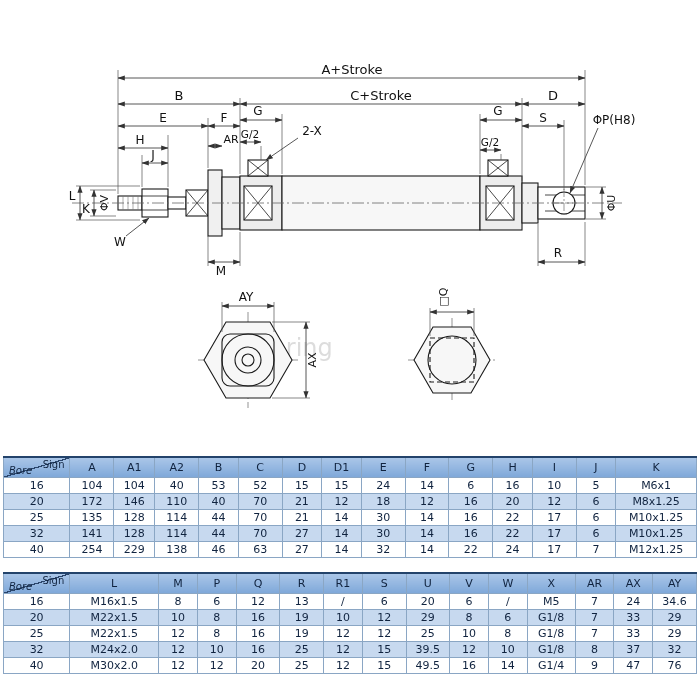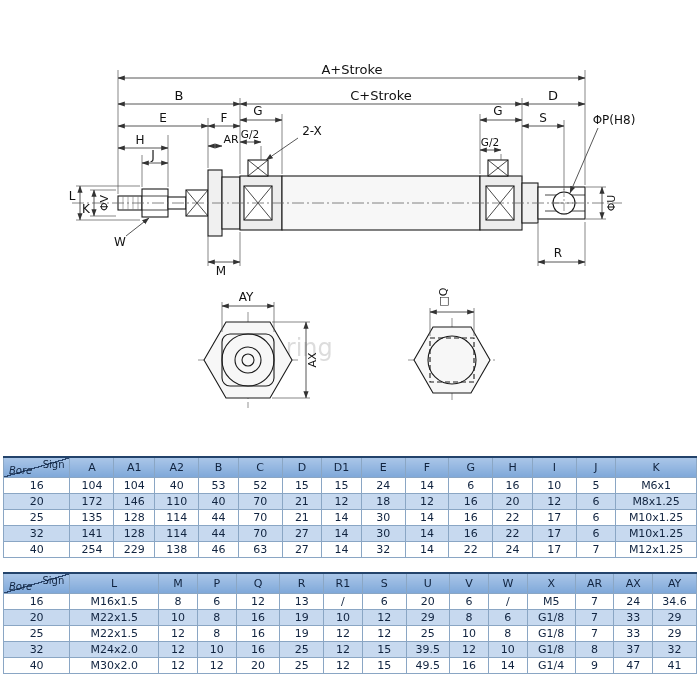--- a/index.html
+++ b/index.html
@@ -407,19 +407,19 @@
             <td>20</td>
             <td>25</td>
             <td>12</td>
             <td>15</td>
             <td>49.5</td>
             <td>16</td>
             <td>14</td>
             <td>G1/4</td>
             <td>9</td>
             <td>47</td>
-            <td>41</td>
+            <td>76</td>
           </tr>
         </tbody>
       </table>
   </div>
 
 </div>
 
 </body></html>

